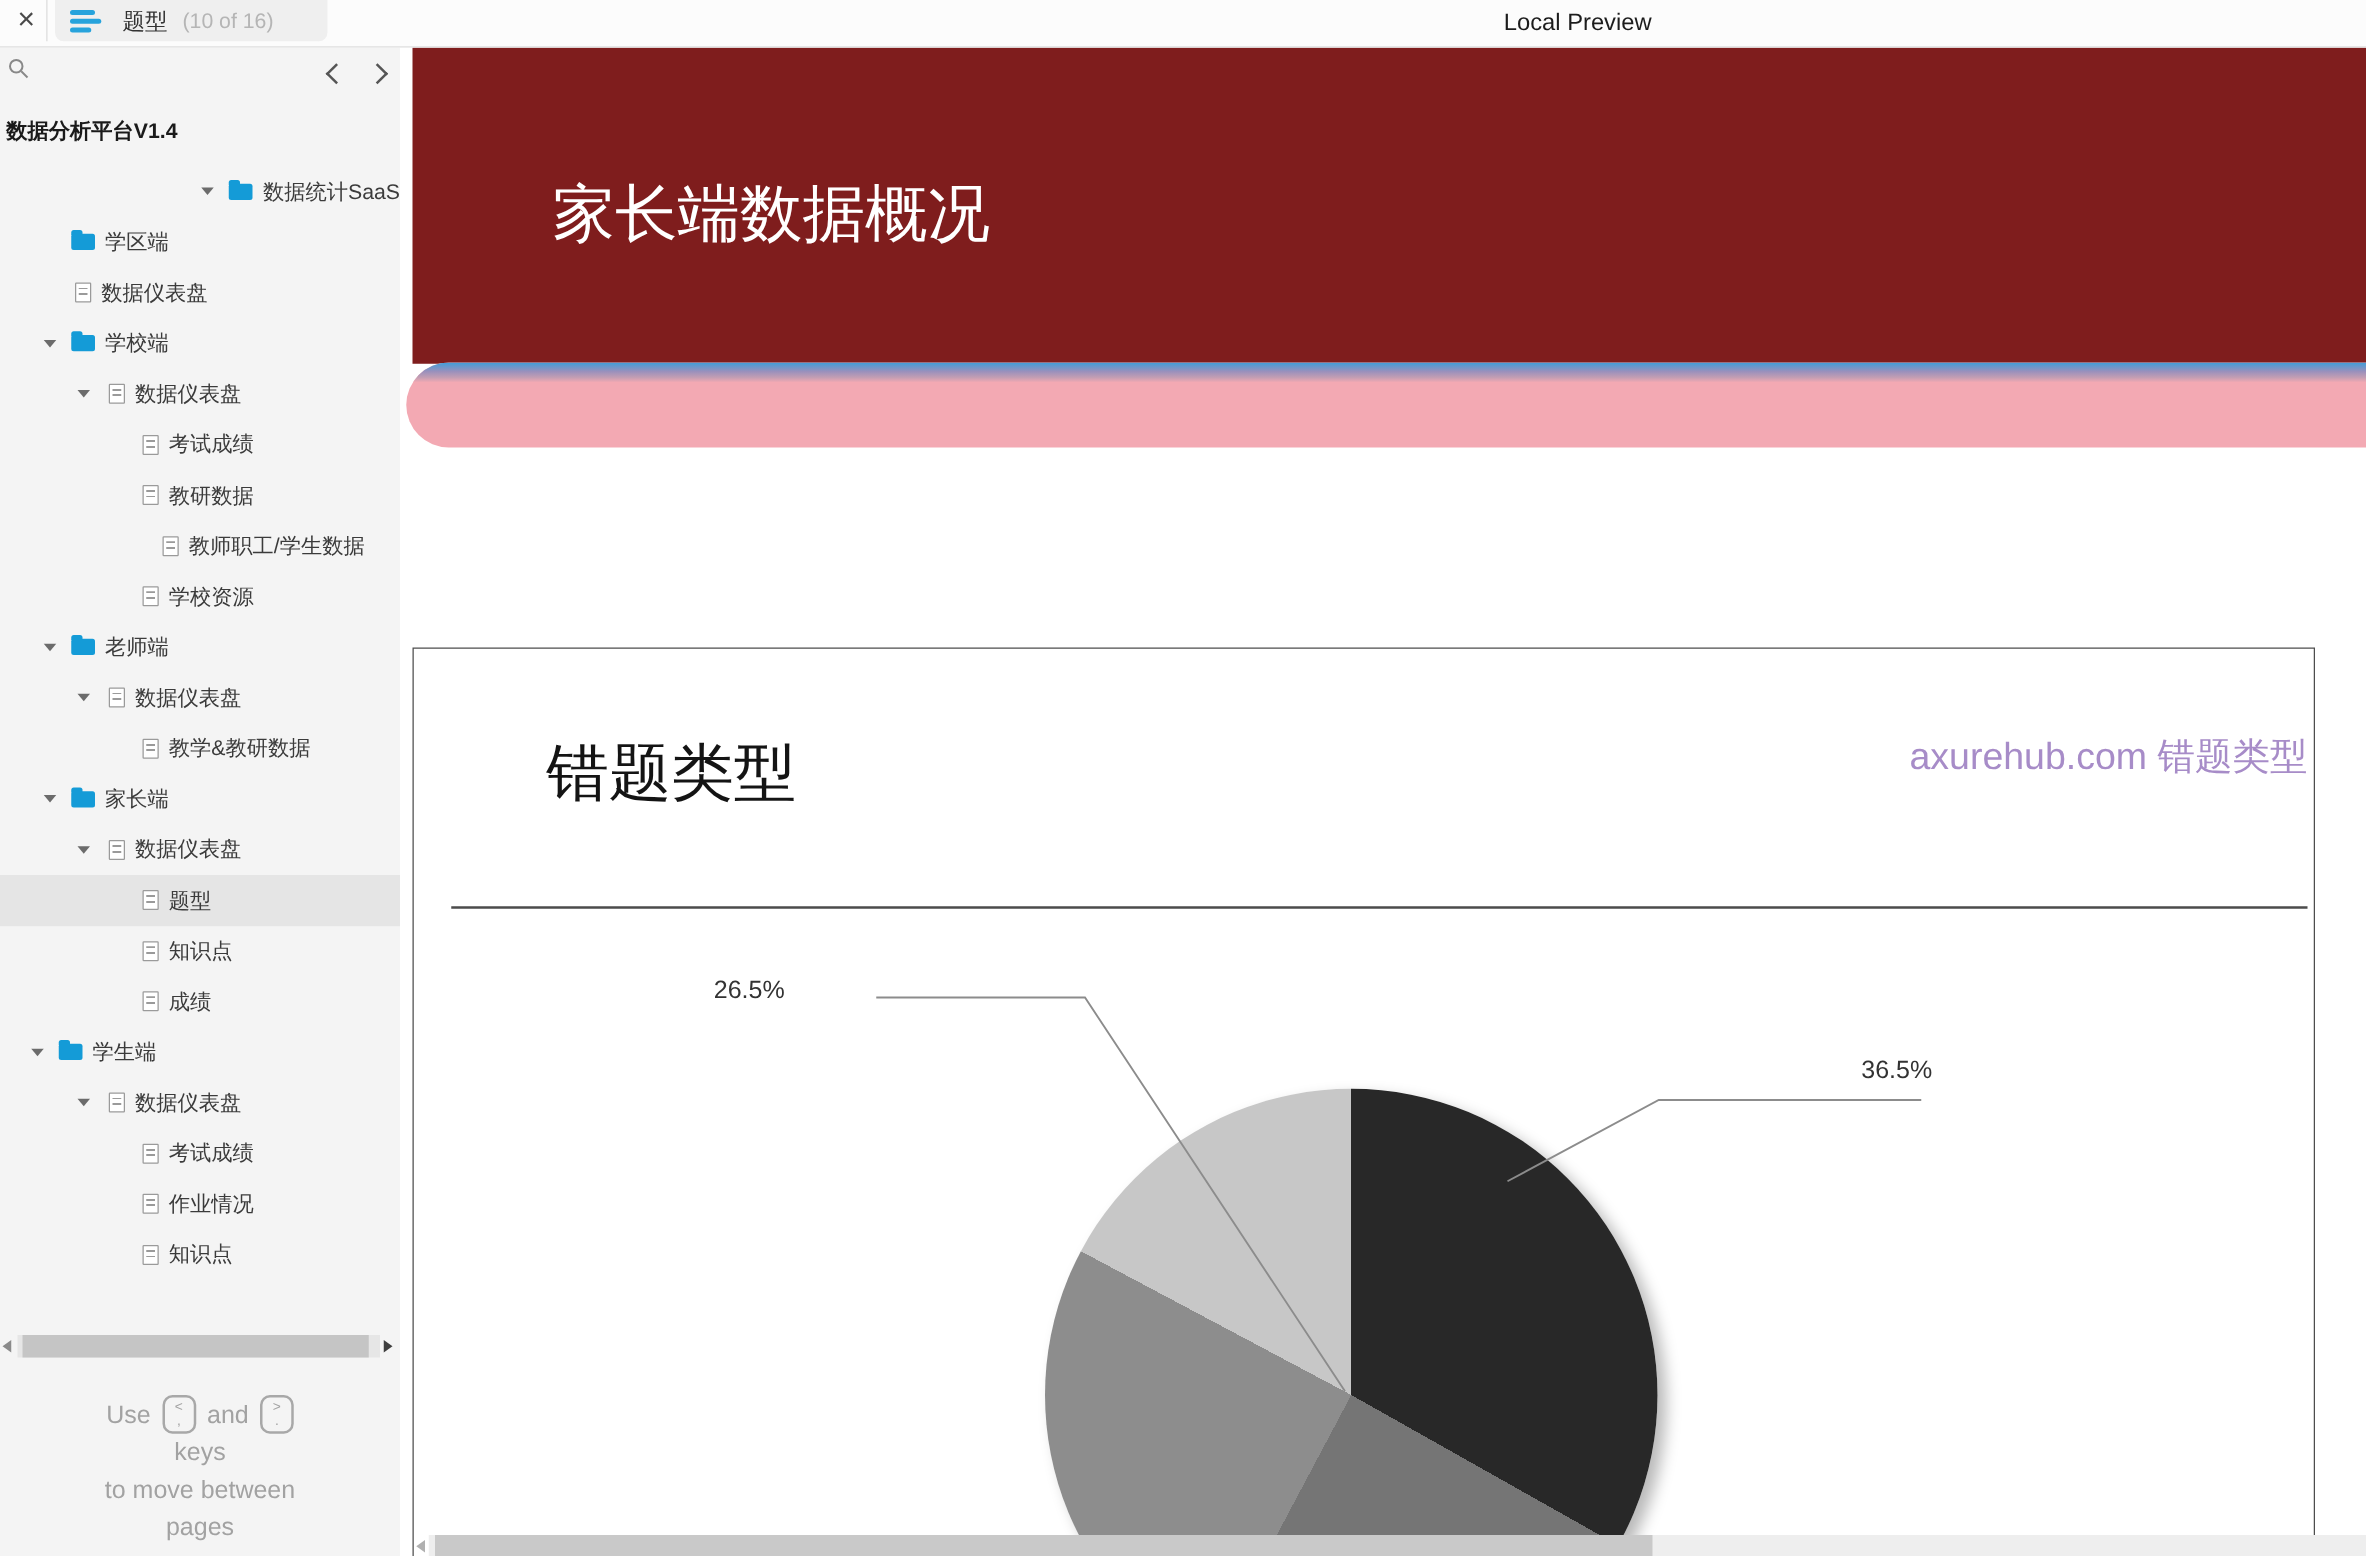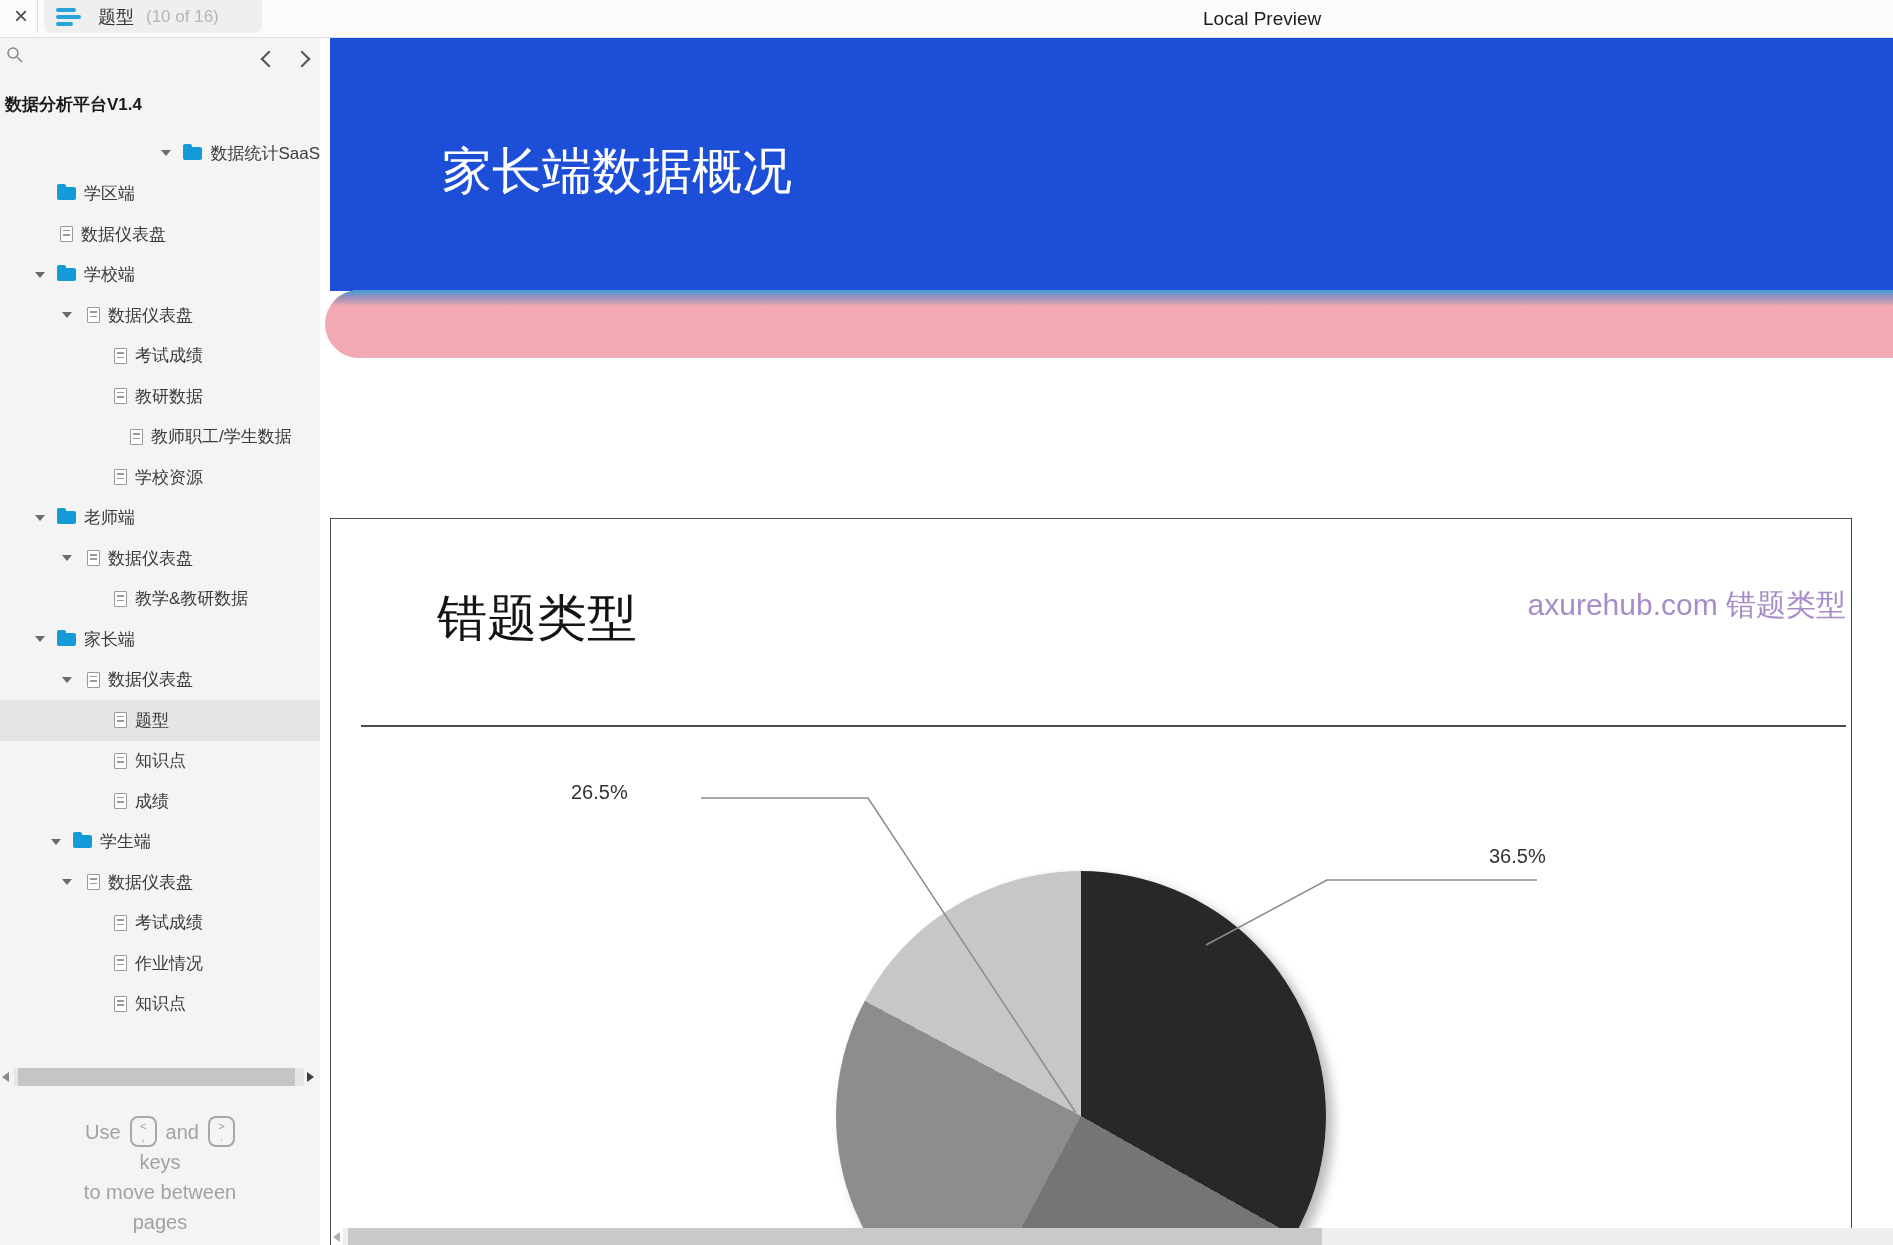--- a/index.html
+++ b/index.html
@@ -221,21 +221,21 @@
         <div class="tree-row" style="padding-left: 89px;">
           <span class="slot"></span>
           <span class="icon-page"></span>
           <span class="lbl">知识点</span>
         </div>
         <div class="tree-row" style="padding-left: 89px;">
           <span class="slot"></span>
           <span class="icon-page"></span>
           <span class="lbl">成绩</span>
         </div>
-        <div class="tree-row" style="padding-left: 51px;">
+        <div class="tree-row" style="padding-left: 25px;">
           <span class="slot">
             <span class="tri"></span>
           </span>
           <span class="icon-folder"></span>
           <span class="lbl">学生端</span>
         </div>
         <div class="tree-row" style="padding-left: 62px;">
           <span class="slot">
             <span class="tri"></span>
           </span>
@@ -278,21 +278,21 @@
           <span>&gt;</span>
             <span>.</span>
         </span>
       </div>
       <div>keys</div>
       <div>to move between</div>
       <div>pages</div>
     </div>
   </div>
 
-  <div class="banner" style="background: #1d4ed8;">
+  <div class="banner" style="background: #7f1d1d;">
     <div class="banner-title">家长端数据概况</div>
   </div>
   <div class="pink-bar" style="background: rgb(243, 169, 179);">
     <div class="shade"></div>
   </div>
 
   <div class="card">
     <div class="card-title">错题类型</div>
     <div class="watermark" style="color: rgb(167, 140, 200);">axurehub.com 错题类型</div>
     <div class="card-divider"></div>

